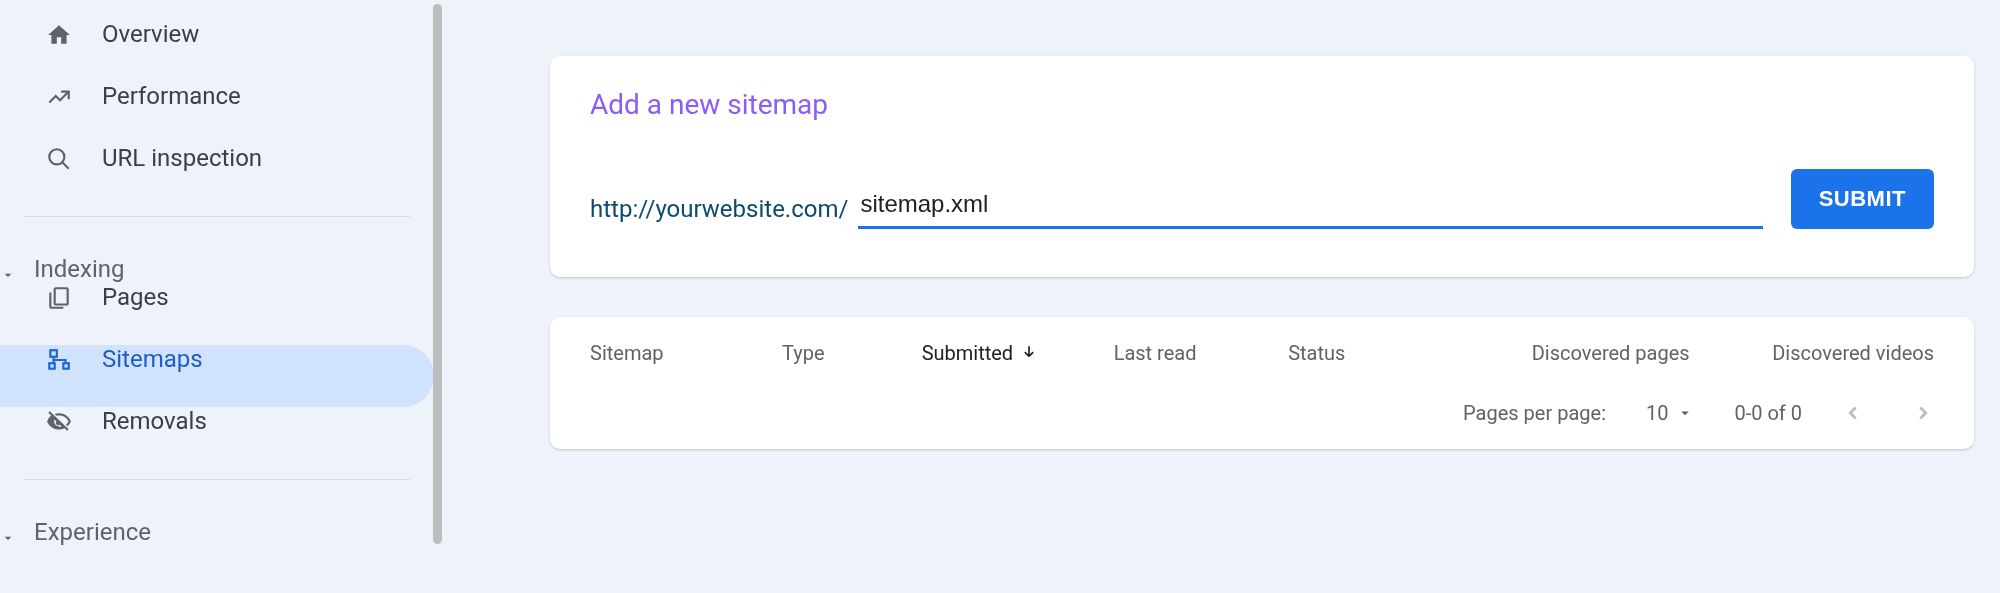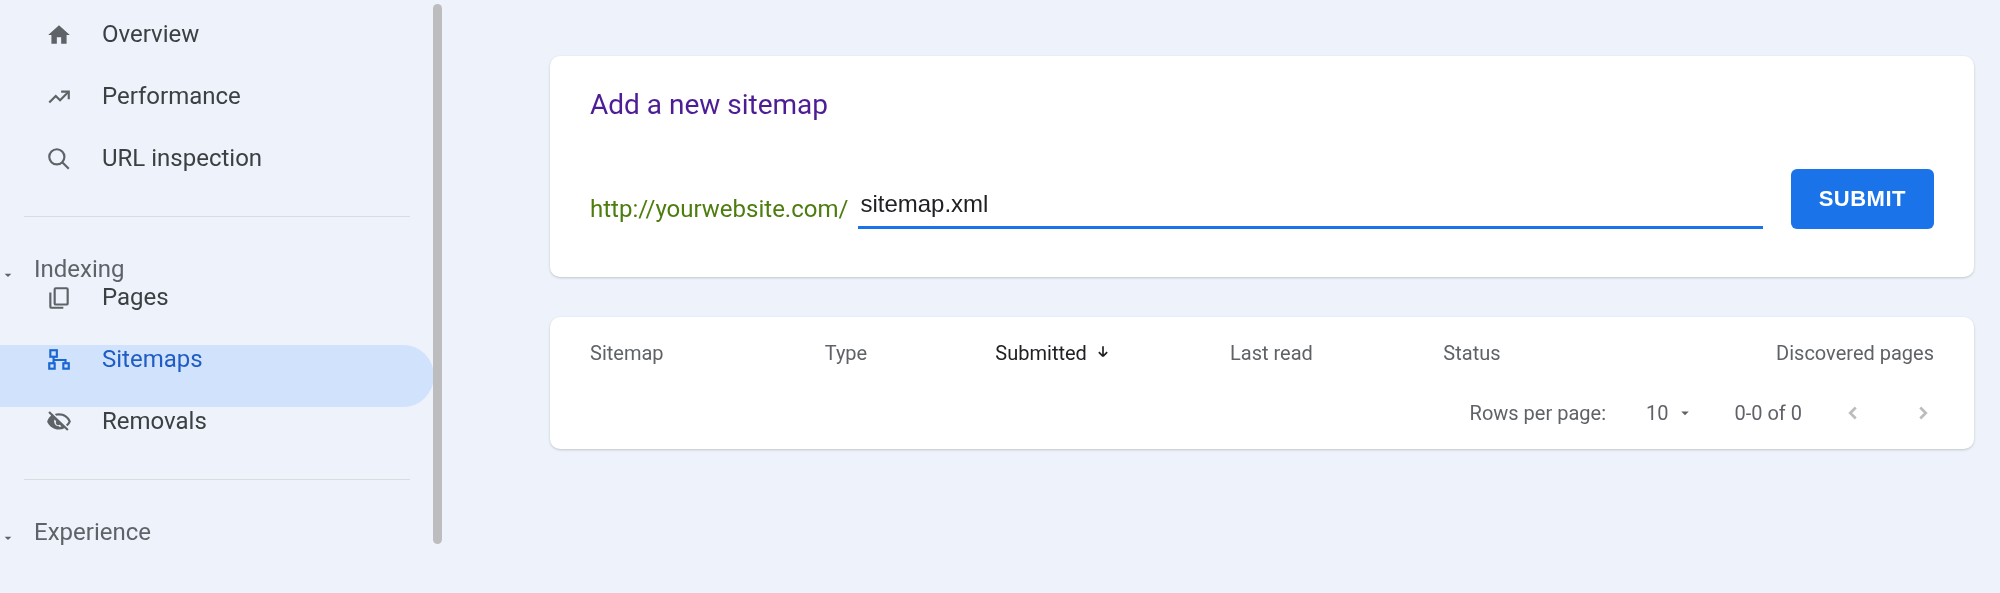--- a/index.html
+++ b/index.html
@@ -90,32 +90,32 @@
       border-radius: 10px;
       box-shadow: 0 1px 2px rgba(60,64,67,.15), 0 1px 3px rgba(60,64,67,.1);
       margin-bottom: 40px;
     }
     .add-card {
       margin-top: 56px;
       padding: 32px 40px 48px 40px;
     }
     .card-title {
       font-size: 28px;
-      color: #4c1d95;
+      color: #8b5cf6;
       font-weight: 400;
       margin-bottom: 48px;
     }
     .input-row {
       display: flex;
       align-items: flex-end;
       gap: 10px;
     }
     .url-prefix {
       font-size: 24px;
-      color: #4d7c0f;
+      color: #0c4a6e;
       padding-bottom: 6px;
     }
     .sitemap-input {
       flex: 1;
       border: none;
       border-bottom: 3px solid #1a73e8;
       font-size: 24px;
       padding: 4px 2px 8px 2px;
       outline: none;
       color: #202124;
@@ -290,23 +290,24 @@
           <span>Submitted</span>
           <span>
             <svg width="20" height="20" viewBox="0 0 24 24" fill="currentColor">
                 <path d="M12 4v12m0 0l-5-5m5 5l5-5" stroke="currentColor" stroke-width="2" fill="none"></path>
               </svg>
           </span>
         </div>
         <div class="th" style="flex:1">Last read</div>
         <div class="th" style="flex:1">Status</div>
         <div class="th right" style="flex:1.3">Discovered pages</div>
+        <div class="th right" style="flex:1.4">Discovered videos</div>
       </div>
       <div class="pagination">
-        <span>Rows per page:</span>
+        <span>Pages per page:</span>
         <div class="rows-select">
           <span>10</span>
           <span>
             <svg width="18" height="18" viewBox="0 0 24 24" fill="#5f6368">
                 <path d="M7 10l5 5 5-5z"></path>
               </svg>
           </span>
         </div>
         <span>0-0 of 0</span>
         <div class="page-arrows">

